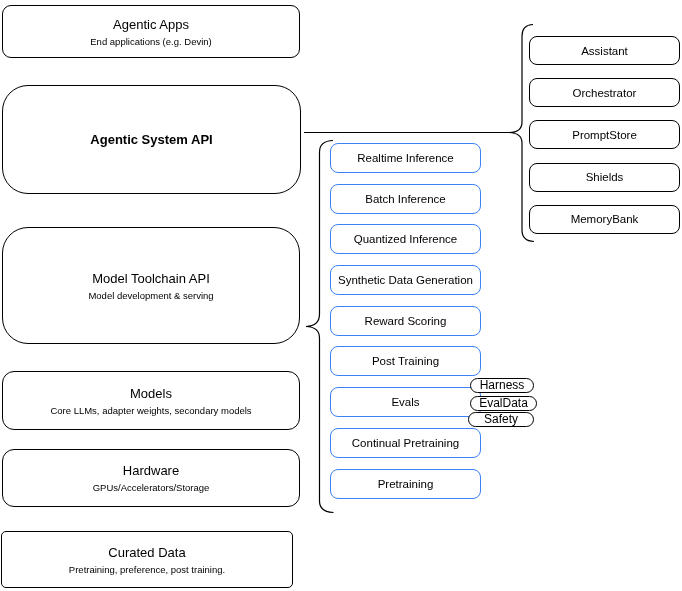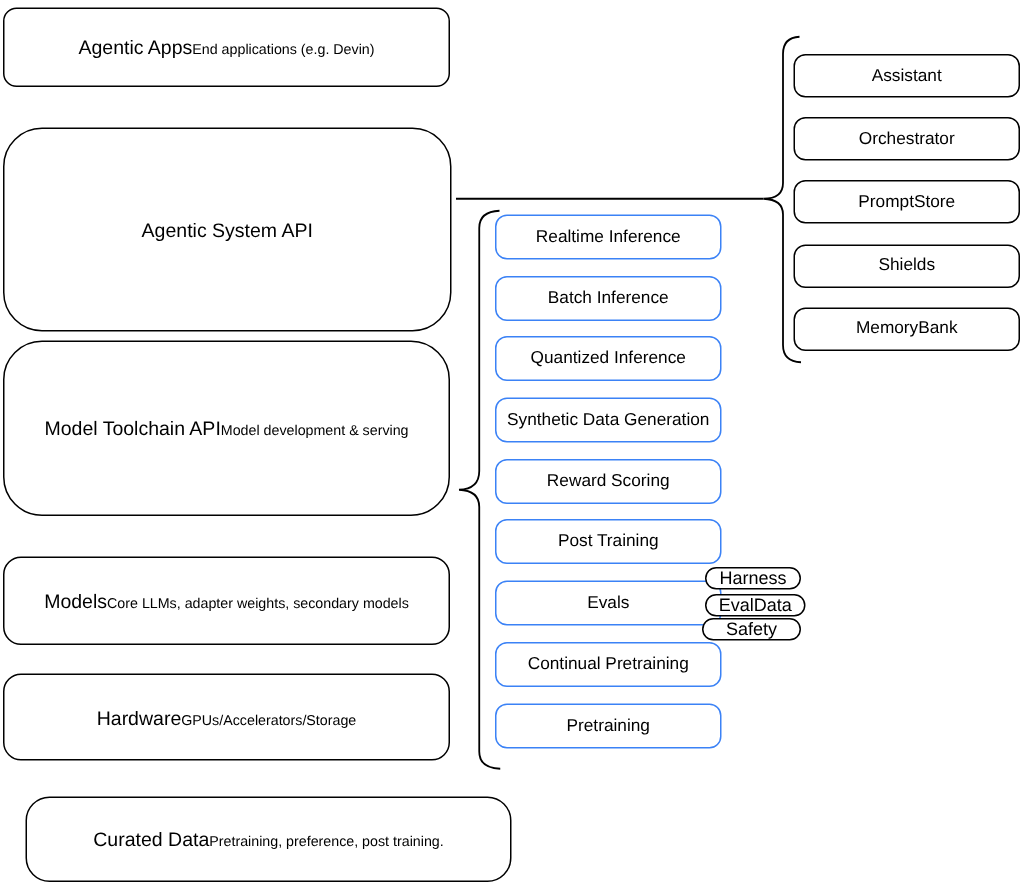--- a/index.html
+++ b/index.html
@@ -15,33 +15,33 @@
     position: absolute; left: 0; top: 0; width: 682px; height: 591px;
     pointer-events: none; z-index: 0;
   }
 
   
   .node {
     position: absolute;
     box-sizing: border-box;
     border: 1px solid #000;
     background: #fff;
-    display: flex; flex-direction: row;
+    display: flex; flex-direction: column;
     align-items: center; justify-content: center;
     z-index: 1;
   }
   .node-title { font-size: 13px; line-height: 15px; color: #000; }
   .node-subtitle { font-size: 9.5px; line-height: 11px; margin-top: 4px; color: #000; }
 
   .sb1 { left: 2px;  top: 5px;   width: 298px; height: 53px;  border-radius: 9px;  }
-  .sb2 { left: 2px;  top: 85px;  width: 299px; height: 136px; border-radius: 26px; }
+  .sb2 { left: 2px;  top: 85px;  width: 299px; height: 109px; border-radius: 26px; font-weight: bold; }
   .sb3 { left: 2px;  top: 227px; width: 298px; height: 117px; border-radius: 26px; }
   .sb4 { left: 2px;  top: 371px; width: 298px; height: 59px;  border-radius: 12px; }
   .sb5 { left: 2px;  top: 449px; width: 298px; height: 58px;  border-radius: 12px; }
-  .sb6 { left: 1px;  top: 531px; width: 324px; height: 57px;  border-radius: 16px; margin-left: 16px; }
+  .sb6 { left: 1px;  top: 531px; width: 292px; height: 57px;  border-radius: 5px; }
 
   
   .mid-col {
     position: absolute; left: 330px; top: 143px;
     display: flex; flex-direction: column; gap: 10.7px;
     z-index: 1;
   }
   .mid-box {
     box-sizing: border-box;
     width: 151px; height: 30px;

